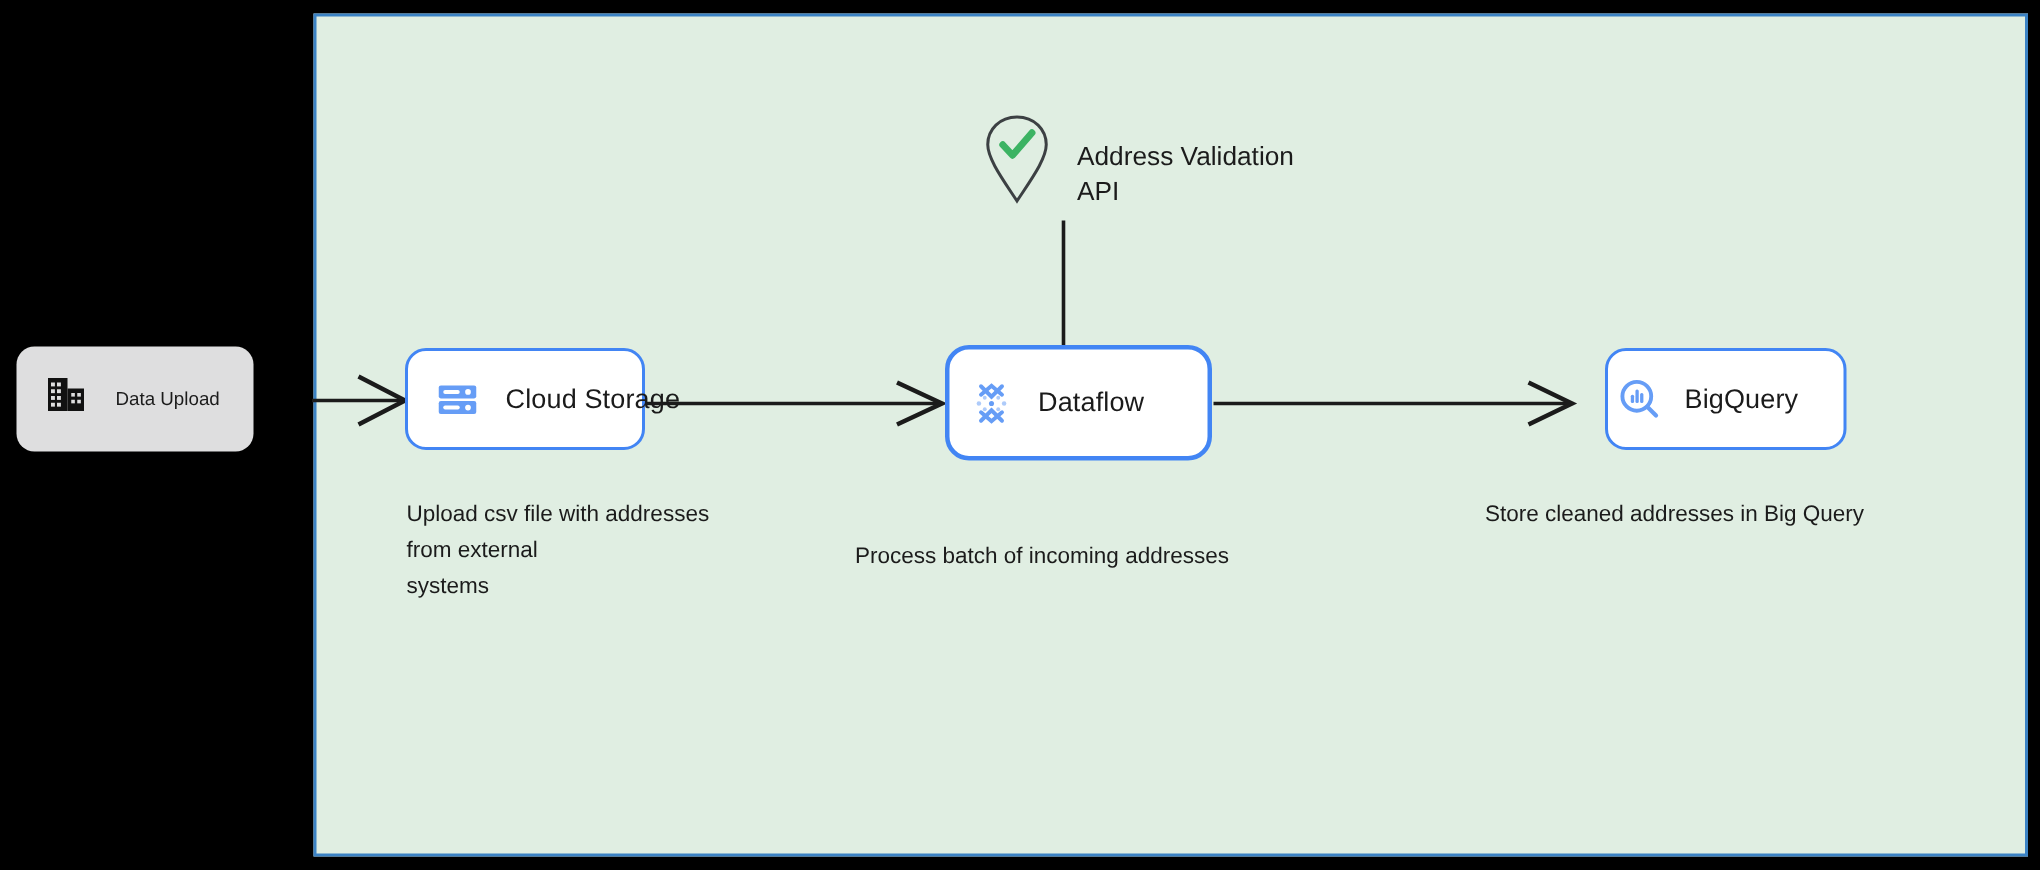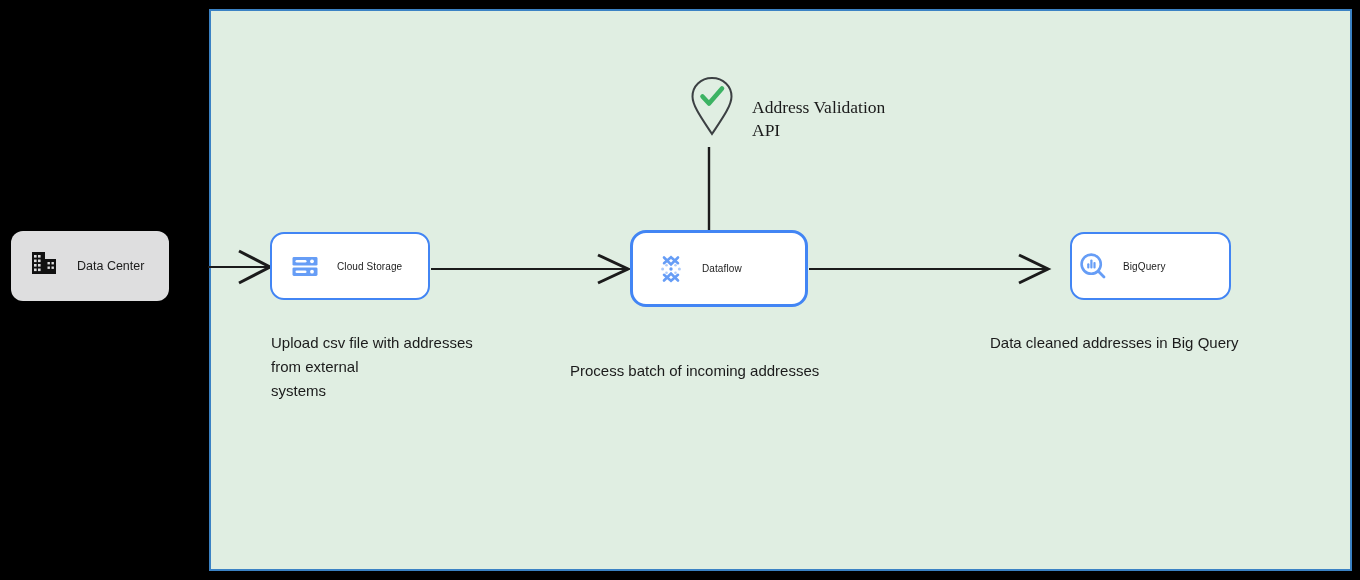--- a/index.html
+++ b/index.html
@@ -38,36 +38,36 @@
     border: 2px solid #4285f4;
     border-radius: 14px;
   }
   .node .node-icon {
     flex: 0 0 auto;
     display: flex;
     align-items: center;
     justify-content: center;
   }
   .node .node-label {
-    font-size: 10px;
+    font-size: 18px;
     color: #1b1b1b;
     white-space: nowrap;
     letter-spacing: .1px;
   }
 
   #node-cloud-storage {
     left: 270px; top: 232px; width: 160px; height: 68px;
     padding-left: 18px;
   }
   #node-cloud-storage .node-label { margin-left: 17px; }
 
   #node-dataflow {
     left: 630px; top: 230px; width: 178px; height: 77px;
     border-width: 3px; border-radius: 16px;
-    padding-left: 23px;
+    padding-left: 13px;
   }
   #node-dataflow .node-label { margin-left: 16px; }
 
   #node-bigquery {
     left: 1070px; top: 232px; width: 161px; height: 68px;
     padding-left: 6px;
   }
   #node-bigquery .node-label { margin-left: 15px; }
 
   
@@ -81,24 +81,23 @@
     align-items: center;
     padding-left: 19px;
   }
   #node-data-center .node-label {
     font-size: 12.5px; color: #1b1b1b; margin-left: 17px; white-space: nowrap;
   }
 
   
   #node-address-api {
     position: absolute;
-    left: 690px; top: 76px;
-    display: flex;
-    align-items: flex-end;
-    font-family: Liberation Serif, serif;
+    left: 656px; top: 76px;
+    display: flex;
+    align-items: center;
   }
   #node-address-api .api-label {
     margin-left: 18px;
     margin-top: 12px;
     font-size: 17.5px;
     line-height: 23px;
     color: #1b1b1b;
     white-space: pre-line;
   }
 
@@ -170,21 +169,21 @@
         </g>
 
         <g fill="#dededf">
           <rect x="17.5" y="13" width="2.4" height="2.4"></rect>
           <rect x="21.5" y="13" width="2.4" height="2.4"></rect>
           <rect x="17.5" y="17.5" width="2.4" height="2.4"></rect>
           <rect x="21.5" y="17.5" width="2.4" height="2.4"></rect>
         </g>
       </svg>
     </span>
-    <span class="node-label">Data Center</span>
+    <span class="node-label">Data Upload</span>
   </div>
 
   <div class="node" id="node-cloud-storage">
     <span class="node-icon">
       <svg width="30" height="30" viewBox="0 0 30 30" xmlns="http://www.w3.org/2000/svg">
         <rect x="2.5" y="6" width="25" height="8.6" rx="1.4" fill="#669df6"></rect>
         <rect x="2.5" y="16.4" width="25" height="8.6" rx="1.4" fill="#669df6"></rect>
         <rect x="5.5" y="9" width="11" height="2.6" rx="1.3" fill="#ffffff"></rect>
         <rect x="5.5" y="19.4" width="11" height="2.6" rx="1.3" fill="#ffffff"></rect>
         <circle cx="22" cy="10.3" r="1.9" fill="#ffffff"></circle>
@@ -241,15 +240,15 @@
       </svg>
     </span>
     <span class="api-label">Address Validation
 API</span>
   </div>
 
   <div class="caption" id="caption-upload">Upload csv file with addresses
 from external
 systems</div>
   <div class="caption" id="caption-process">Process batch of incoming addresses</div>
-  <div class="caption" id="caption-store">Data cleaned addresses in Big Query</div>
+  <div class="caption" id="caption-store">Store cleaned addresses in Big Query</div>
 
 </div>
 
 </body></html>

